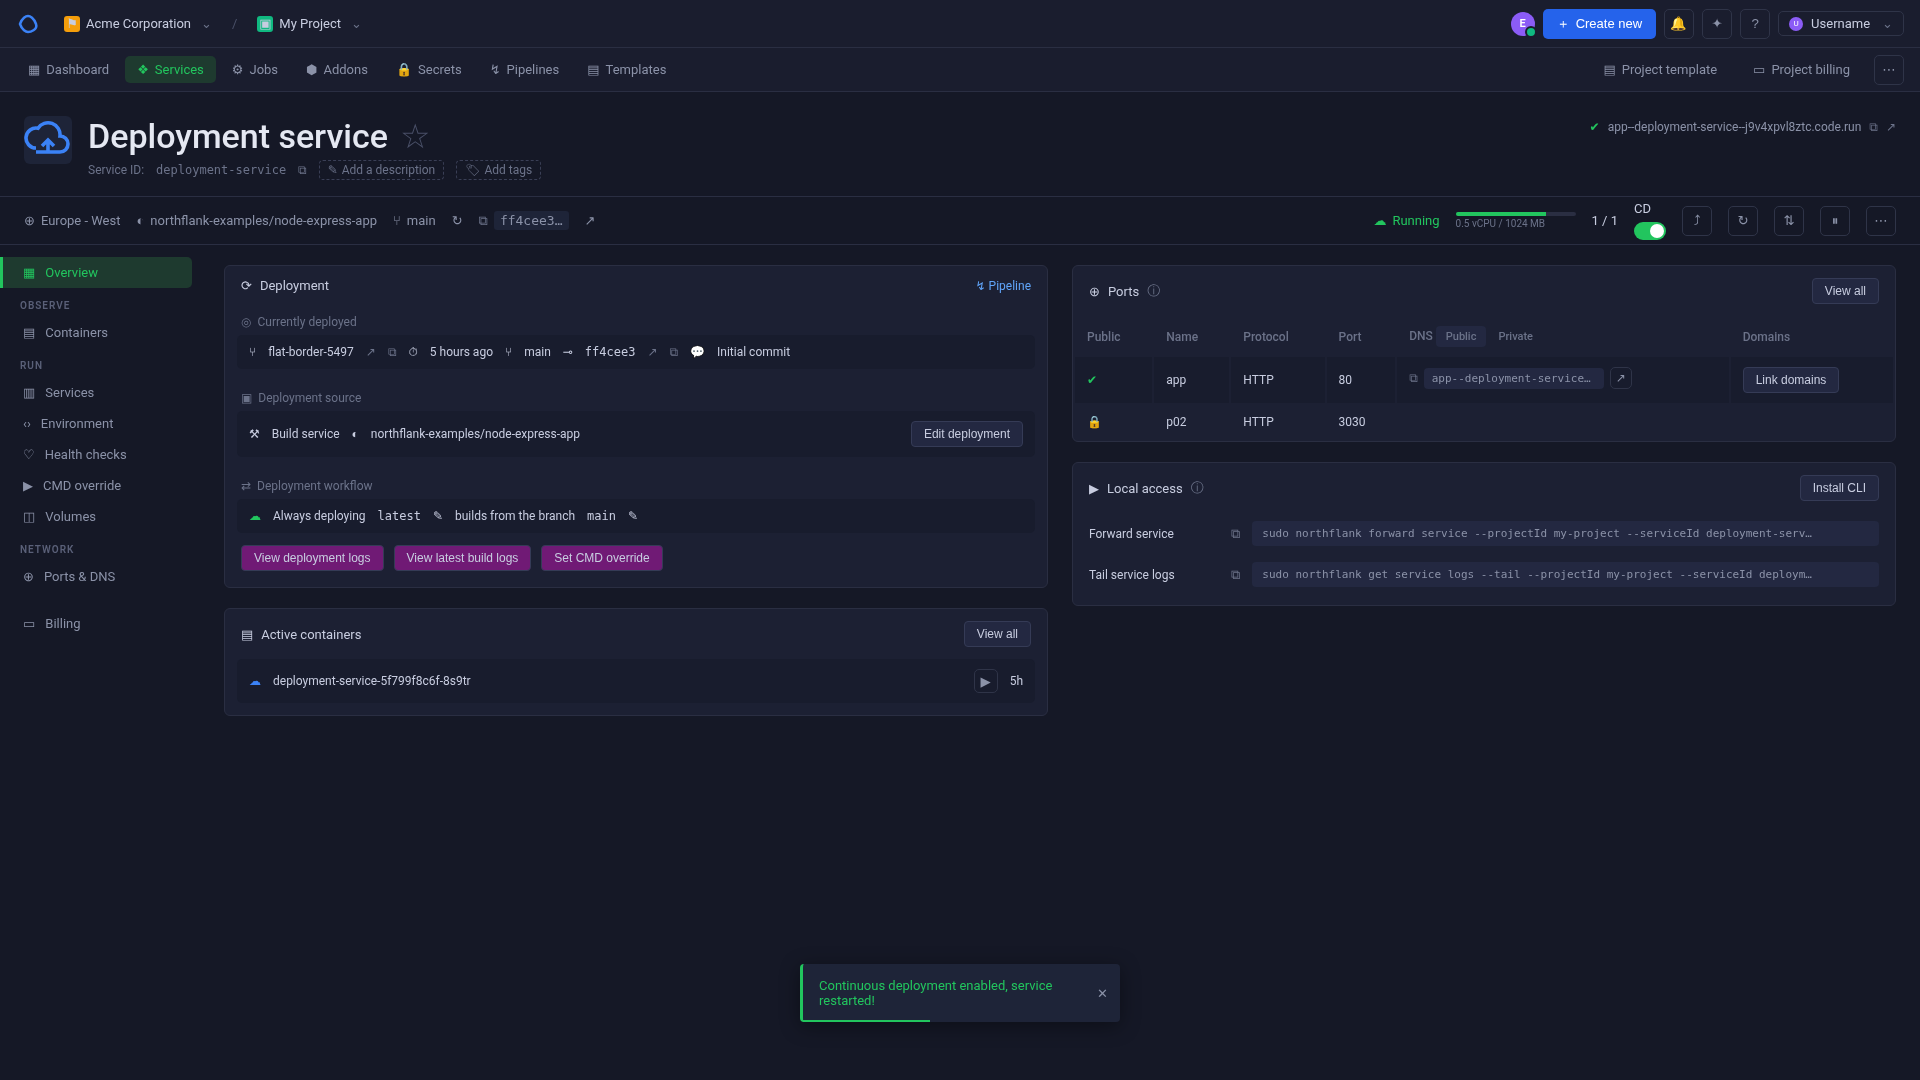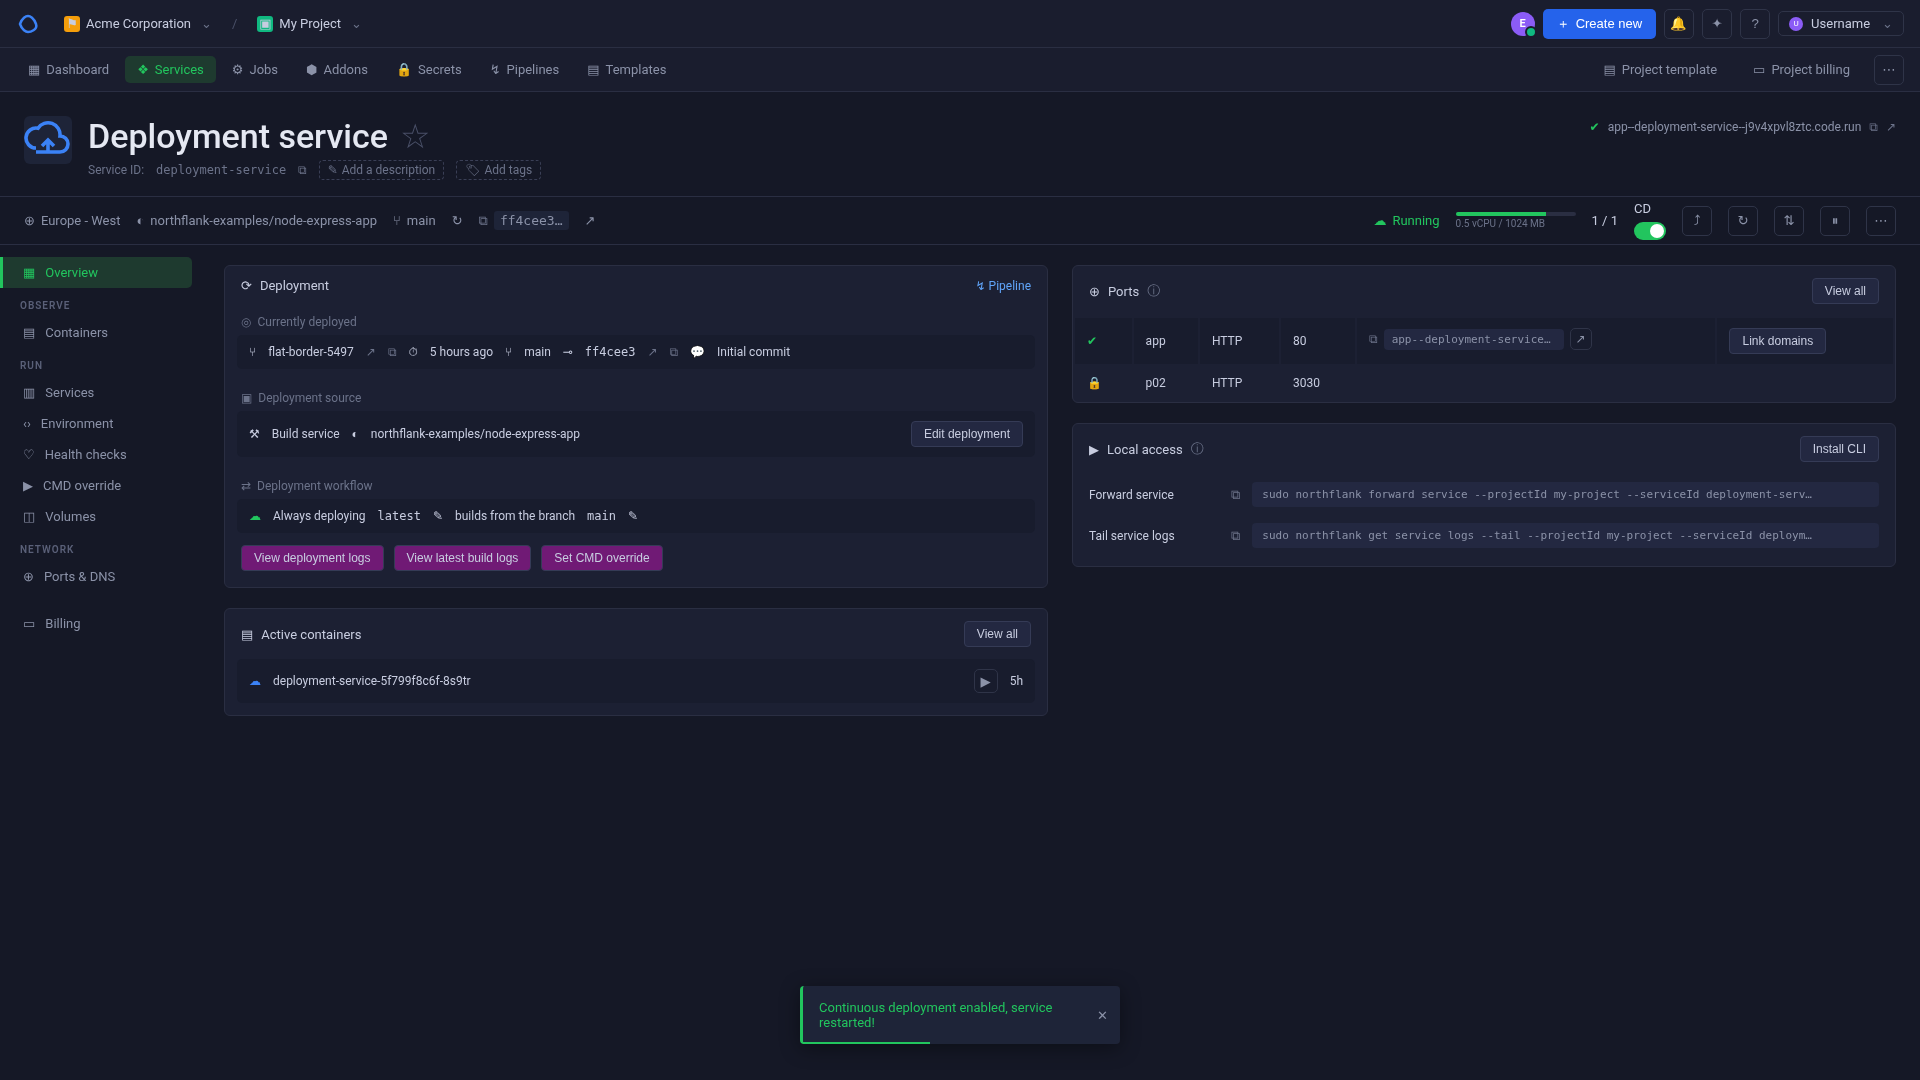--- a/index.html
+++ b/index.html
@@ -184,21 +184,21 @@
 .cmd-box {
   background: #232841; padding: 6px 10px; border-radius: 4px;
   font-family: monospace; font-size: 11px; color: #8b92a8;
   overflow: hidden; text-overflow: ellipsis; white-space: nowrap;
   flex: 1;
 }
 .la-row { display: flex; align-items: center; gap: 12px; padding: 8px 16px; }
 .la-label { width: 130px; font-size: 12px; color: #c8cde0; }
 
 .toast {
-  position: fixed; bottom: 36px; left: 50%; transform: translateX(-50%);
+  position: fixed; bottom: 58px; left: 50%; transform: translateX(-50%);
   background: #1e2438; border-left: 3px solid #22c55e;
   padding: 14px 40px 14px 16px; border-radius: 4px;
   box-shadow: 0 4px 20px rgba(0,0,0,0.4);
   font-size: 13px; color: #22c55e; max-width: 320px;
 }
 .toast-close {
   position: absolute; right: 12px; top: 50%; transform: translateY(-50%);
   color: #8b92a8; cursor: pointer;
 }
 .toast-progress {
@@ -519,20 +519,31 @@
       <div class="card">
         <div class="card-head">
           <span>⊕</span>
           <span>Ports</span>
           <span style="color:#6b7289">ⓘ</span>
           <span class="spacer"></span>
           <button class="btn-sm">View all</button>
         </div>
         <table class="ptable">
           <tbody>
+              <tr>
+            <th>Public</th>
+            <th>Name</th>
+            <th>Protocol</th>
+            <th>Port</th>
+            <th>
+              <span>DNS</span>
+              <span class="tab-pill">Public</span><span class="tab-pill inactive">Private</span>
+            </th>
+            <th>Domains</th>
+          </tr>
           <tr class="datarow">
             <td><span class="shield-green">✔</span></td>
             <td>app</td>
             <td>HTTP</td>
             <td>80</td>
             <td style="display:flex;align-items:center;gap:6px;">
                   <span class="copy-icon">⧉</span>
                   <span class="dns-input">app--deployment-service--j9v4xpv…</span>
                   <span class="icon-btn" style="width:22px;height:22px">↗</span>
                 </td>

